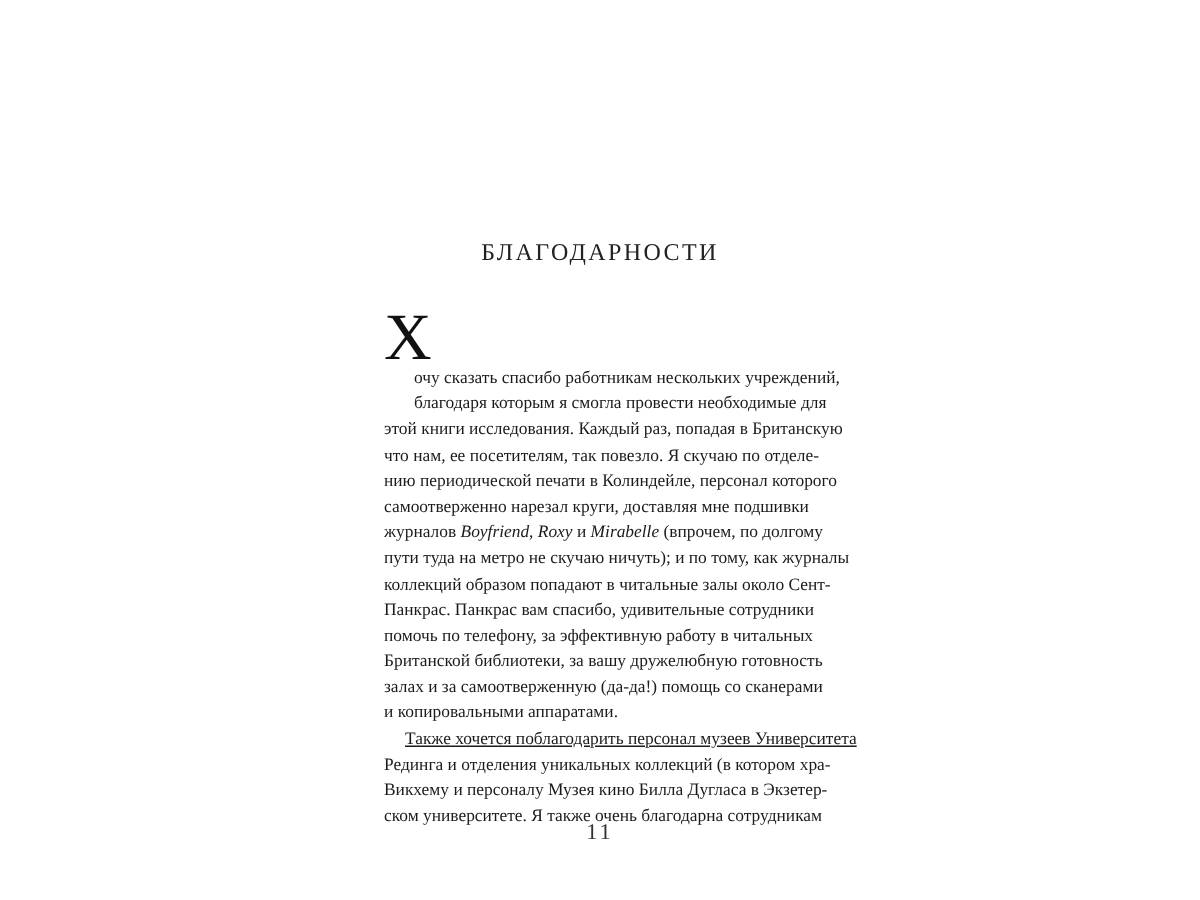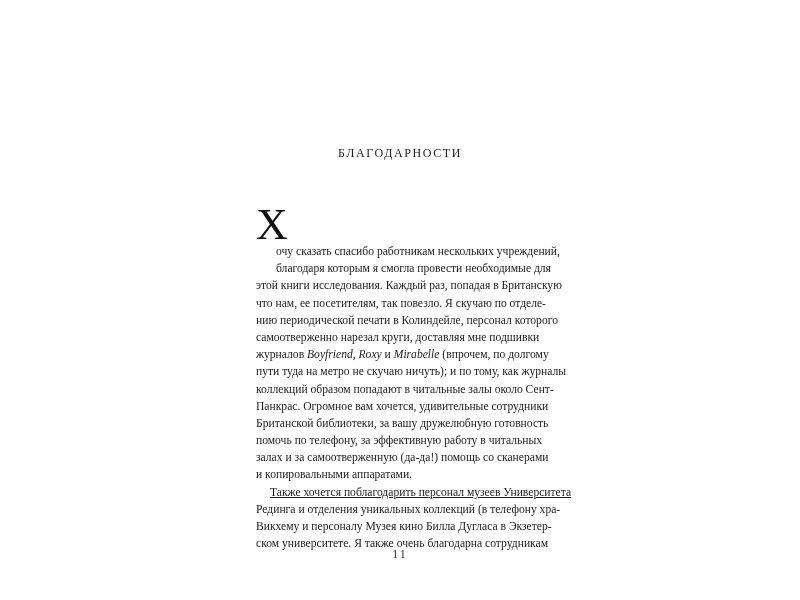--- a/index.html
+++ b/index.html
@@ -2,62 +2,62 @@
 <html><head>
   <meta charset="utf-8">
   <style>
     html, body { margin: 0; padding: 0; }
     body {
       width: 800px; height: 600px; background: #ffffff; position: relative; overflow: hidden;
       font-family: "Liberation Serif", "DejaVu Serif", serif; color: #1c1a1a;
     }
     .page { position: absolute; left: 0; top: 0; width: 800px; height: 600px; }
     .title {
-      position: absolute; top: 146px; left: 0; width: 800px; text-align: center;
-      font-size: 12px; letter-spacing: 1.6px; color: #222;
+      position: absolute; top: 160px; left: 0; width: 800px; text-align: center;
+      font-size: 16px; letter-spacing: 1.6px; color: #222;
     }
     .body-text {
       position: absolute; top: 210px; left: 256px; width: 278px;
       font-size: 11.6px; line-height: 17.2px; text-align: justify; margin-top: 33px;
     }
     .line { display: block; white-space: nowrap; text-align-last: justify; text-align: justify; height: 17.2px; }
     .line.last { text-align-last: left; }
     .line.indent { padding-left: 14px; text-decoration: underline; }
     .drop { position: absolute; left: 256px; top: 207px; font-size: 44px; line-height: 36px; font-weight: normal; color: #111; }
     .first-lines { padding-left: 20px; }
     i { font-style: italic; }
     .pagenum {
       position: absolute; top: 547px; left: 0; width: 800px; text-align: center;
-      font-size: 12px; color: #333; letter-spacing: 2px;
+      font-size: 15px; color: #333; letter-spacing: 2px;
     }
   </style>
 </head>
 <body>
 
 <div class="page">
   <div class="title">БЛАГОДАРНОСТИ</div>
 
   <span class="drop">Х</span>
 
   <div class="body-text">
     <span class="line first-lines">очу сказать спасибо работникам нескольких учреждений,</span>
     <span class="line first-lines">благодаря которым я смогла провести необходимые для</span>
     <span class="line">этой книги исследования. Каждый раз, попадая в Британскую</span>
     <span class="line">что нам, ее посетителям, так повезло. Я скучаю по отделе-</span>
     <span class="line">нию периодической печати в Колиндейле, персонал которого</span>
     <span class="line">самоотверженно нарезал круги, доставляя мне подшивки</span>
     <span class="line"><span>журналов </span><i>Boyfriend</i><span>, </span><i>Roxy</i><span> и </span><i>Mirabelle</i><span> (впрочем, по долгому</span></span>
     <span class="line">пути туда на метро не скучаю ничуть); и по тому, как журналы</span>
     <span class="line">коллекций образом попадают в читальные залы около Сент-</span>
-    <span class="line">Панкрас. Огромное вам хочется, удивительные сотрудники</span>
+    <span class="line">Панкрас. Панкрас вам спасибо, удивительные сотрудники</span>
+    <span class="line">помочь по телефону, за эффективную работу в читальных</span>
     <span class="line">Британской библиотеки, за вашу дружелюбную готовность</span>
-    <span class="line">помочь по телефону, за эффективную работу в читальных</span>
     <span class="line">залах и за самоотверженную (да-да!) помощь со сканерами</span>
     <span class="line last">и копировальными аппаратами.</span>
 
     <span class="line indent">Также хочется поблагодарить персонал музеев Университета</span>
-    <span class="line">Рединга и отделения уникальных коллекций (в телефону хра-</span>
+    <span class="line">Рединга и отделения уникальных коллекций (в котором хра-</span>
     <span class="line">Викхему и персоналу Музея кино Билла Дугласа в Экзетер-</span>
     <span class="line">ском университете. Я также очень благодарна сотрудникам</span>
   </div>
 
   <div class="pagenum">11</div>
 </div>
 
 </body></html>

